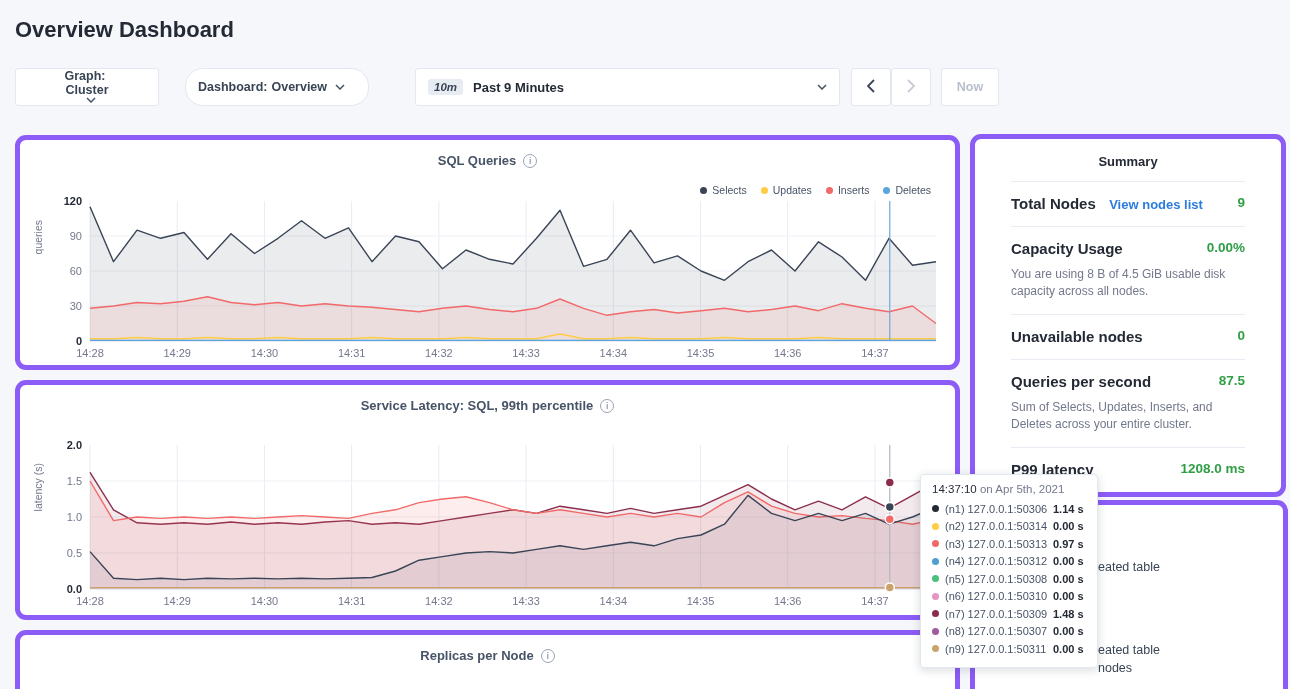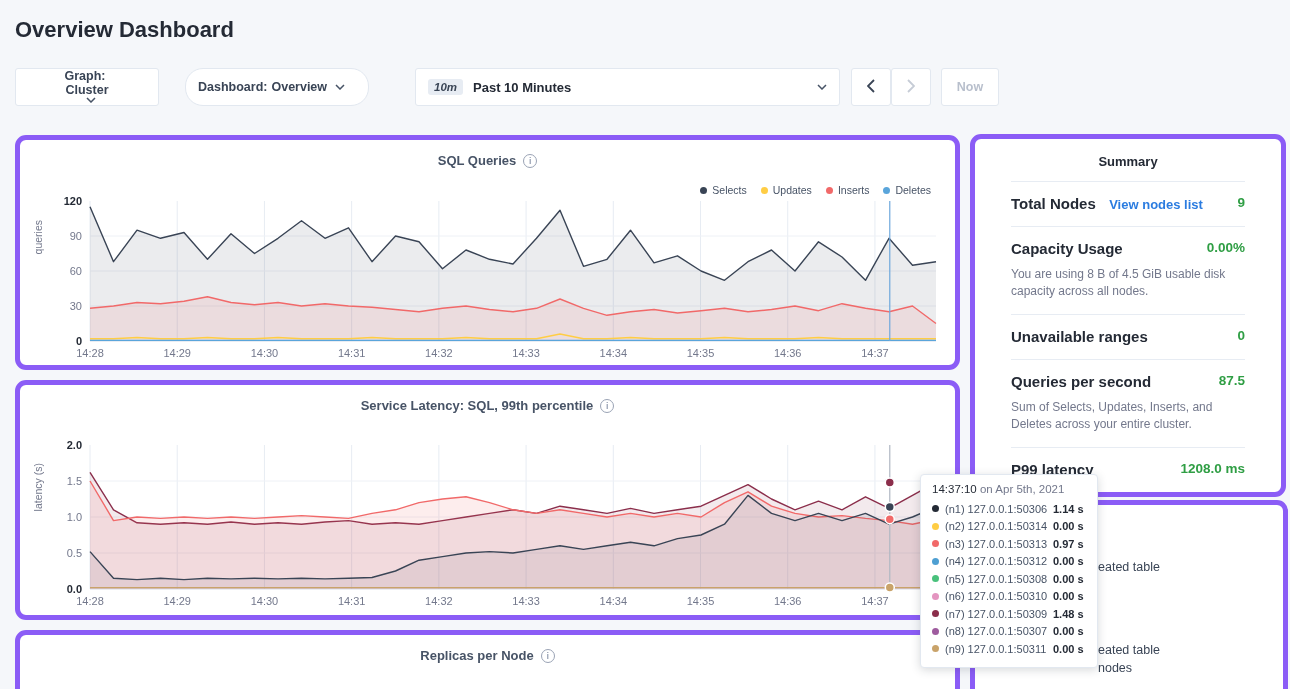--- a/index.html
+++ b/index.html
@@ -93,21 +93,21 @@
     <span class="dd-label">Dashboard:</span>
     <span class="dd-value">Overview</span>
     <span class="caret">
       <svg width="10" height="6">
           <polyline points="1,1 5,5 9,1" fill="none" stroke="#475366" stroke-width="1.5"></polyline>
         </svg>
     </span>
   </button>
   <button class="tb-btn dd-time">
     <span class="time-badge">10m</span>
-    <span class="time-value">Past 10 Minutes</span>
+    <span class="time-value">Past 9 Minutes</span>
     <span class="caret">
       <svg width="10" height="6">
           <polyline points="1,1 5,5 9,1" fill="none" stroke="#475366" stroke-width="1.5"></polyline>
         </svg>
     </span>
   </button>
   <button class="tb-btn btn-prev">
     <span>
       <svg width="8" height="14">
           <polyline points="7,1 1,7 7,13" fill="none" stroke="#394455" stroke-width="1.8"></polyline>
@@ -256,21 +256,21 @@
     <span class="sum-value">9</span>
   </div>
 
   <div class="sum-row">
     <span class="sum-label">Capacity Usage</span>
     <span class="sum-value">0.00%</span>
     <div class="sum-desc">You are using 8 B of 4.5 GiB usable disk capacity across all nodes.</div>
   </div>
 
   <div class="sum-row">
-    <span class="sum-label">Unavailable ranges</span>
+    <span class="sum-label">Unavailable nodes</span>
     <span class="sum-value">0</span>
   </div>
 
   <div class="sum-row">
     <span class="sum-label">Queries per second</span>
     <span class="sum-value">87.5</span>
     <div class="sum-desc">Sum of Selects, Updates, Inserts, and Deletes across your entire cluster.</div>
   </div>
 
   <div class="sum-row">

